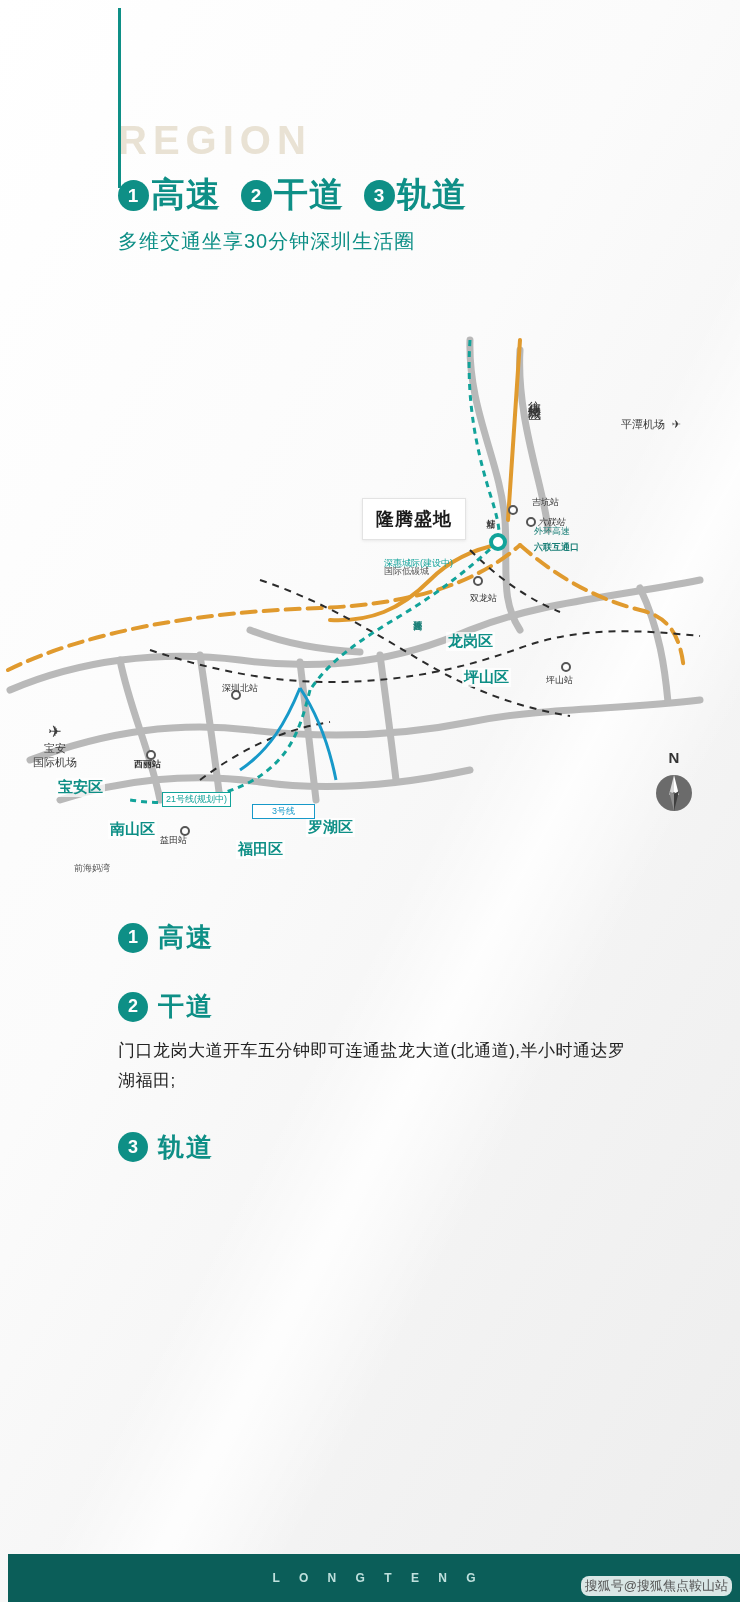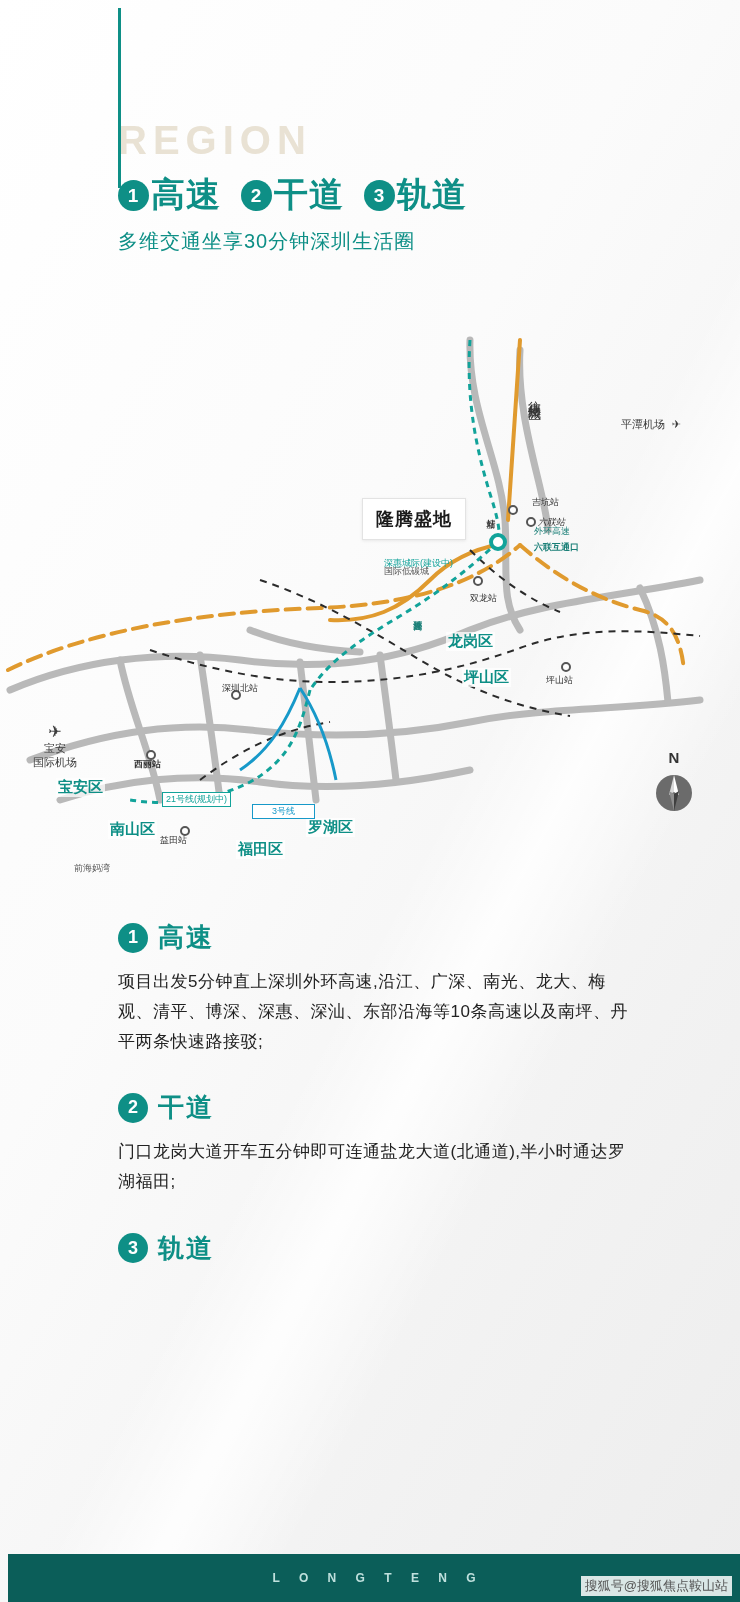--- a/index.html
+++ b/index.html
@@ -182,21 +182,21 @@
     letter-spacing: 8px;
     font-weight: 700;
   }
   .watermark {
     position: absolute;
     right: 8px; bottom: 6px;
     font-size: 13px;
     color: #555;
     background: rgba(255,255,255,0.85);
     padding: 1px 4px;
-    border-radius: 0;
+    border-radius: 8px;
   }
 </style>
 </head>
 <body>
 
 <div class="page">
   <div class="sheen"></div>
 
   <div class="header">
     <div class="vrule"></div>
@@ -326,21 +326,20 @@
       </svg>
     </div>
   </div>
 
   <div class="content">
     <div class="block">
       <div class="block-head">
         <span class="block-num">1</span>
         <span class="block-title">高速</span>
       </div>
-      <div class="block-body">项目出发5分钟直上深圳外环高速,沿江、广深、南光、龙大、梅观、清平、博深、深惠、深汕、东部沿海等10条高速以及南坪、丹平两条快速路接驳;</div>
     </div>
 
     <div class="block">
       <div class="block-head">
         <span class="block-num">2</span>
         <span class="block-title">干道</span>
       </div>
       <div class="block-body">门口龙岗大道开车五分钟即可连通盐龙大道(北通道),半小时通达罗湖福田;</div>
     </div>
 

